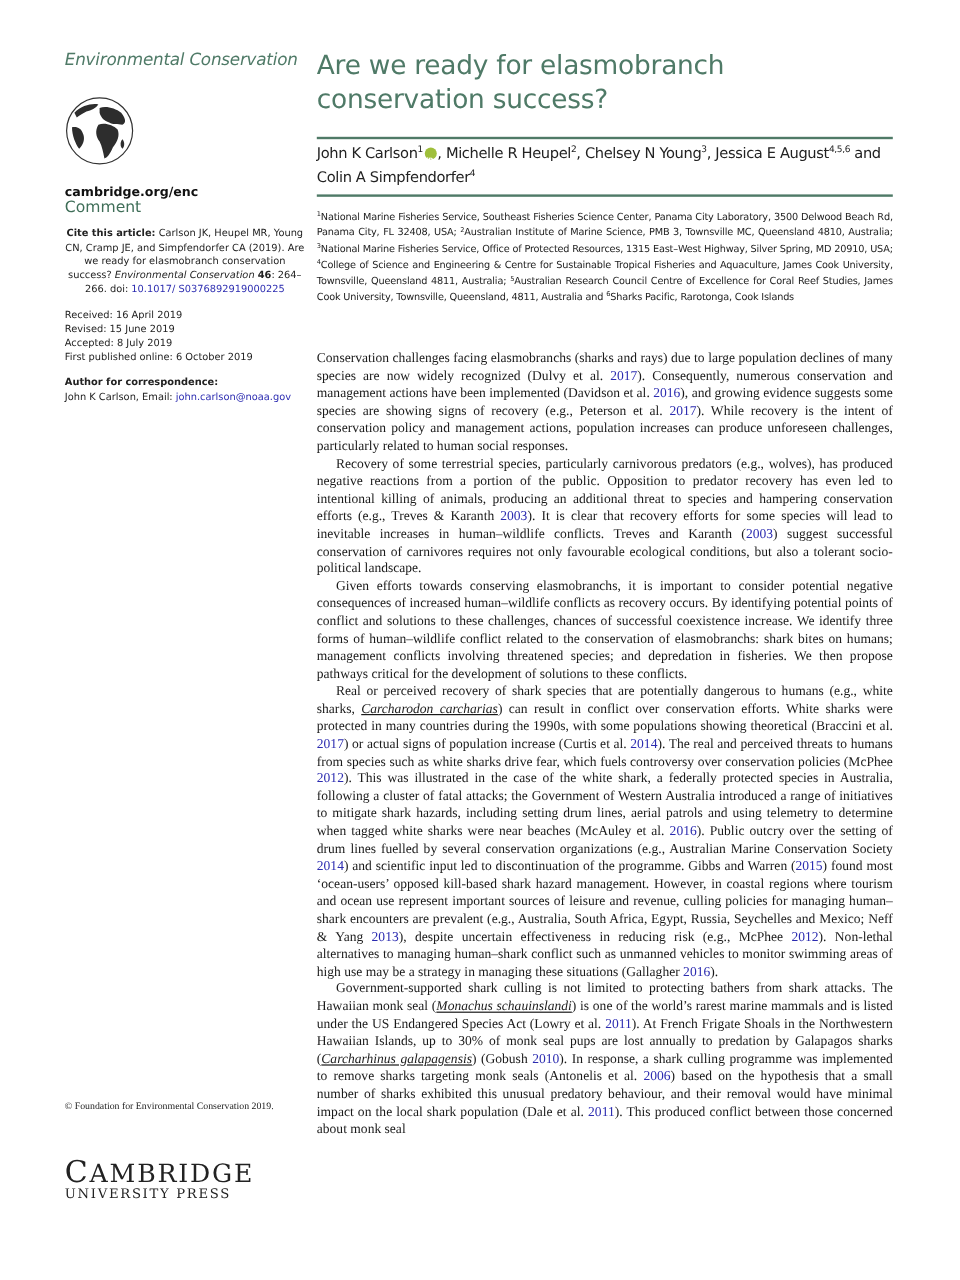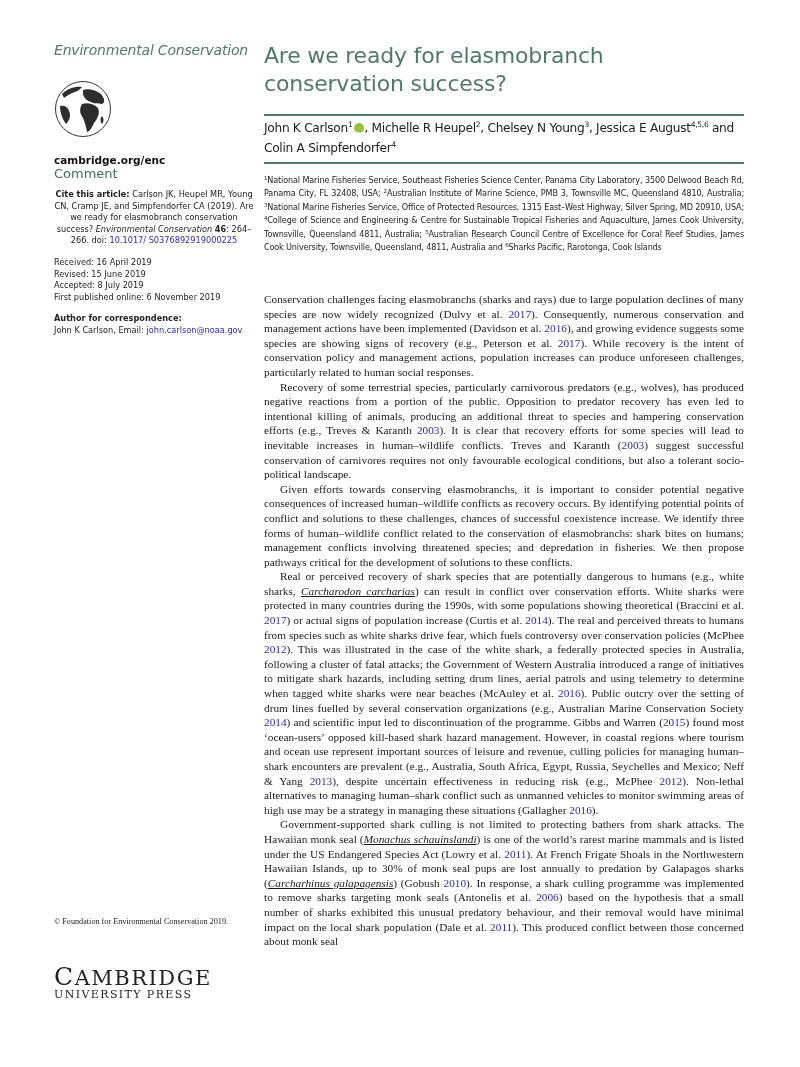--- a/index.html
+++ b/index.html
@@ -59,21 +59,21 @@
   <div class="section-label">Comment</div>
 
   <div class="cite">
     <b>Cite this article:</b><span> Carlson JK, Heupel MR, Young CN, Cramp JE, and Simpfendorfer CA (2019). Are we ready for elasmobranch conservation success? </span><i>Environmental Conservation</i> <b>46</b><span>: 264–266. doi: </span><span class="link">10.1017/ S0376892919000225</span>
   </div>
 
   <div class="dates">
     <div>Received: 16 April 2019</div>
     <div>Revised: 15 June 2019</div>
     <div>Accepted: 8 July 2019</div>
-    <div>First published online: 6 November 2019</div>
+    <div>First published online: 6 October 2019</div>
   </div>
 
   <div class="corr">
     <div class="corr-label">Author for correspondence:</div>
     <div><span>John K Carlson, Email: </span><span class="link">john.carlson@noaa.gov</span></div>
   </div>
 </div>
 
 <div class="copyright">© Foundation for Environmental Conservation 2019.</div>
 

